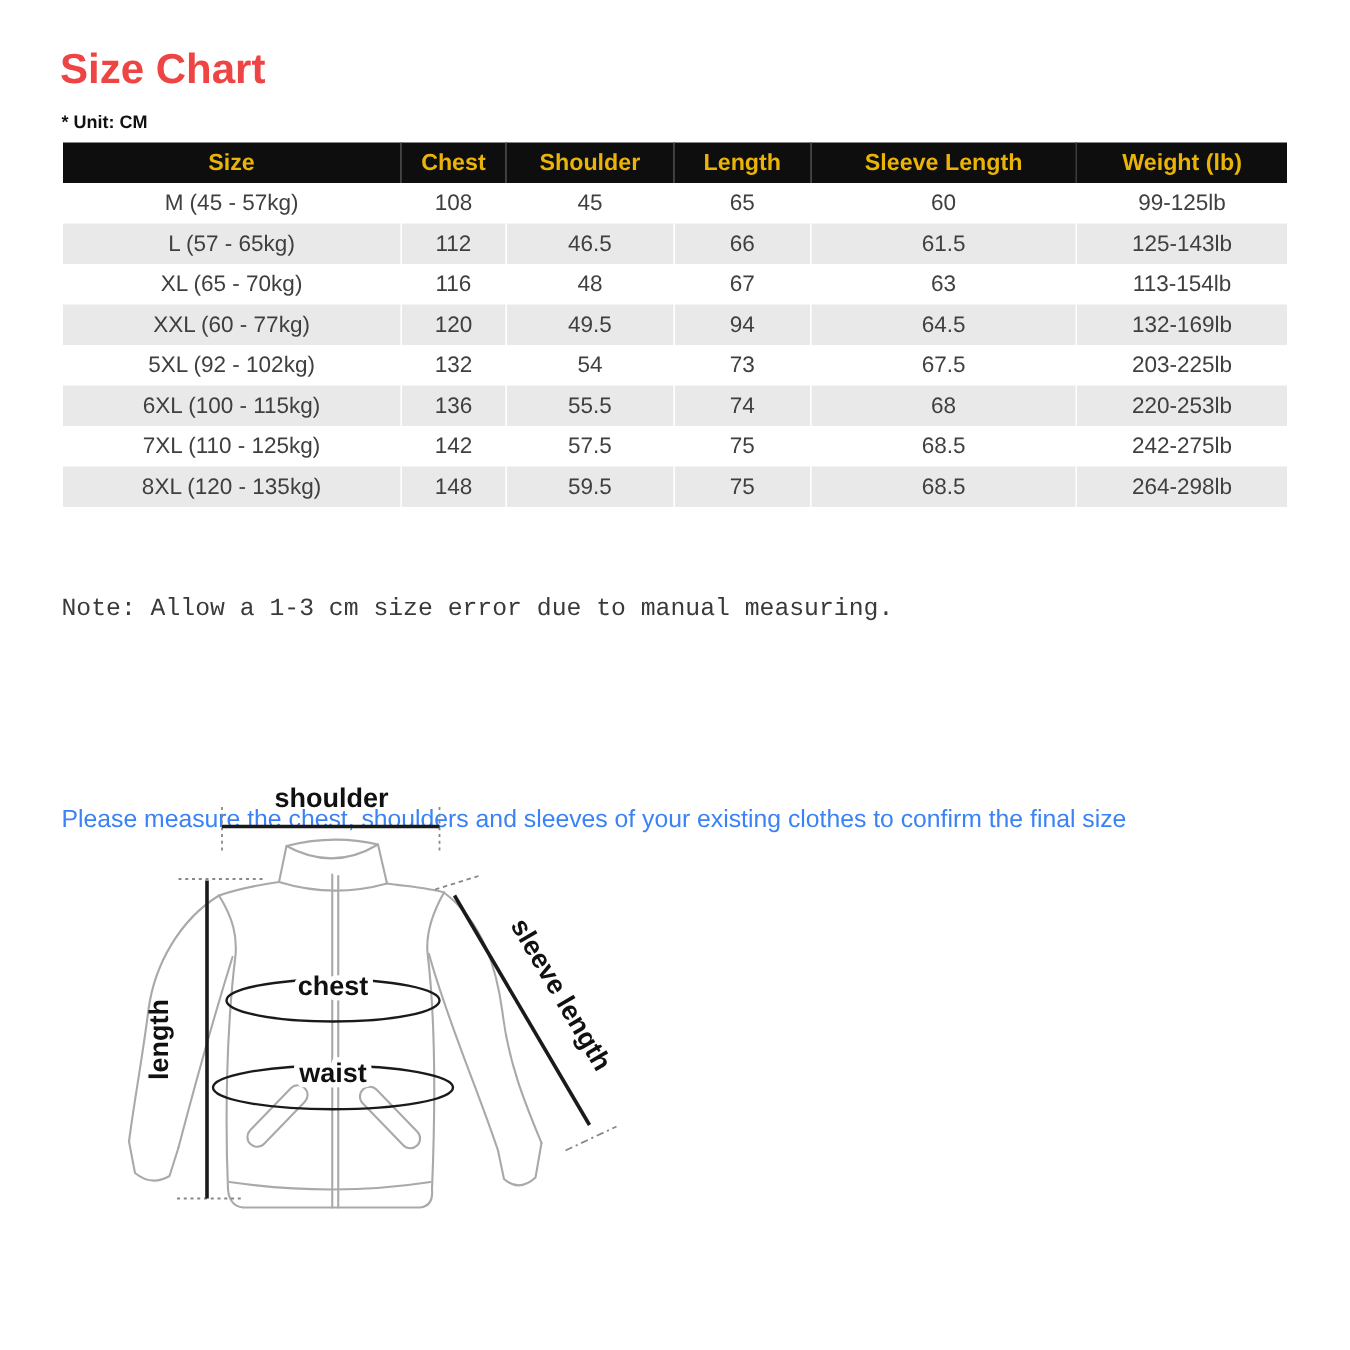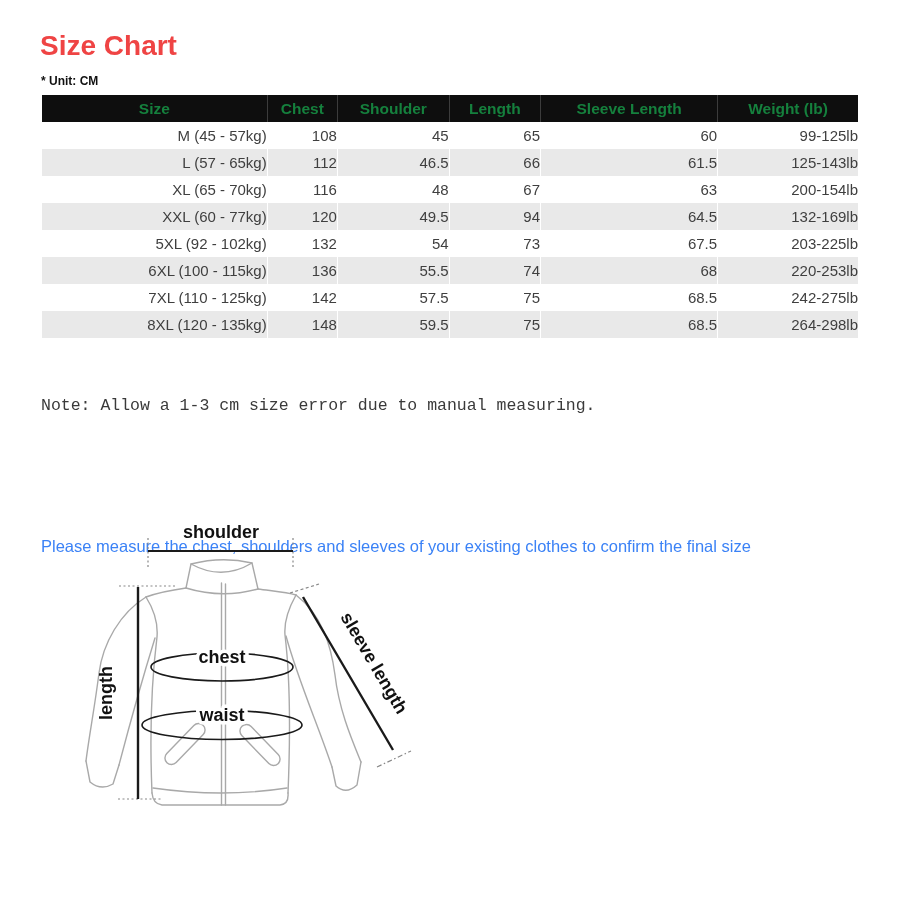--- a/index.html
+++ b/index.html
@@ -2,23 +2,23 @@
 <html><head>
 <meta charset="utf-8">
 <style>
   html,body{margin:0;padding:0;background:#ffffff;}
   #page{position:relative;width:900px;height:900px;background:#ffffff;font-family:"Liberation Sans",sans-serif;overflow:hidden;}
 
   .page-title{position:absolute;left:40px;top:30px;font-size:28px;font-weight:700;color:#ef4444;}
   .unit-note{position:absolute;left:41px;top:74px;font-size:12px;font-weight:700;color:#111;}
 
   #size-table{position:absolute;left:42px;top:95px;width:816px;border-collapse:collapse;table-layout:fixed;}
-  #size-table th{background:#0e0e0e;color:#15803d;font-size:15.5px;font-weight:600;height:27px;padding:0;border-left:1px solid #3c3c3c;text-align:center;}
+  #size-table th{background:#0e0e0e;color:#eab308;font-size:15.5px;font-weight:600;height:27px;padding:0;border-left:1px solid #3c3c3c;text-align:center;}
   #size-table th:first-child{border-left:none;}
-  #size-table td{font-size:15px;color:#3f3f3f;text-align:right;height:27px;padding:0;border-left:1px solid #ffffff;font-weight:400;}
+  #size-table td{font-size:15px;color:#3f3f3f;text-align:center;height:27px;padding:0;border-left:1px solid #ffffff;font-weight:400;}
   #size-table td:first-child{border-left:none;}
   #size-table tbody tr:nth-child(even){background:#e9e9e9;}
   #size-table tbody tr:nth-child(odd){background:#ffffff;}
   col.c1{width:27.6%} col.c2{width:8.6%} col.c3{width:13.7%}
   col.c4{width:11.2%} col.c5{width:21.7%} col.c6{width:17.2%}
 
   .note{position:absolute;left:41px;top:396px;font-size:16.5px;color:#3a3a3a;font-family:Liberation Mono, monospace;}
   .h2{position:absolute;left:40px;top:452px;font-size:24px;font-weight:700;color:#000;}
   .desc{position:absolute;left:41px;top:492px;font-size:16.5px;color:#3b82f6;margin-top:45px;}
 
@@ -72,21 +72,21 @@
           <td>66</td>
           <td>61.5</td>
           <td>125-143lb</td>
         </tr>
         <tr>
           <td>XL (65 - 70kg)</td>
           <td>116</td>
           <td>48</td>
           <td>67</td>
           <td>63</td>
-          <td>200-154lb</td>
+          <td>113-154lb</td>
         </tr>
         <tr>
           <td>XXL (60 - 77kg)</td>
           <td>120</td>
           <td>49.5</td>
           <td>94</td>
           <td>64.5</td>
           <td>132-169lb</td>
         </tr>
         <tr>

